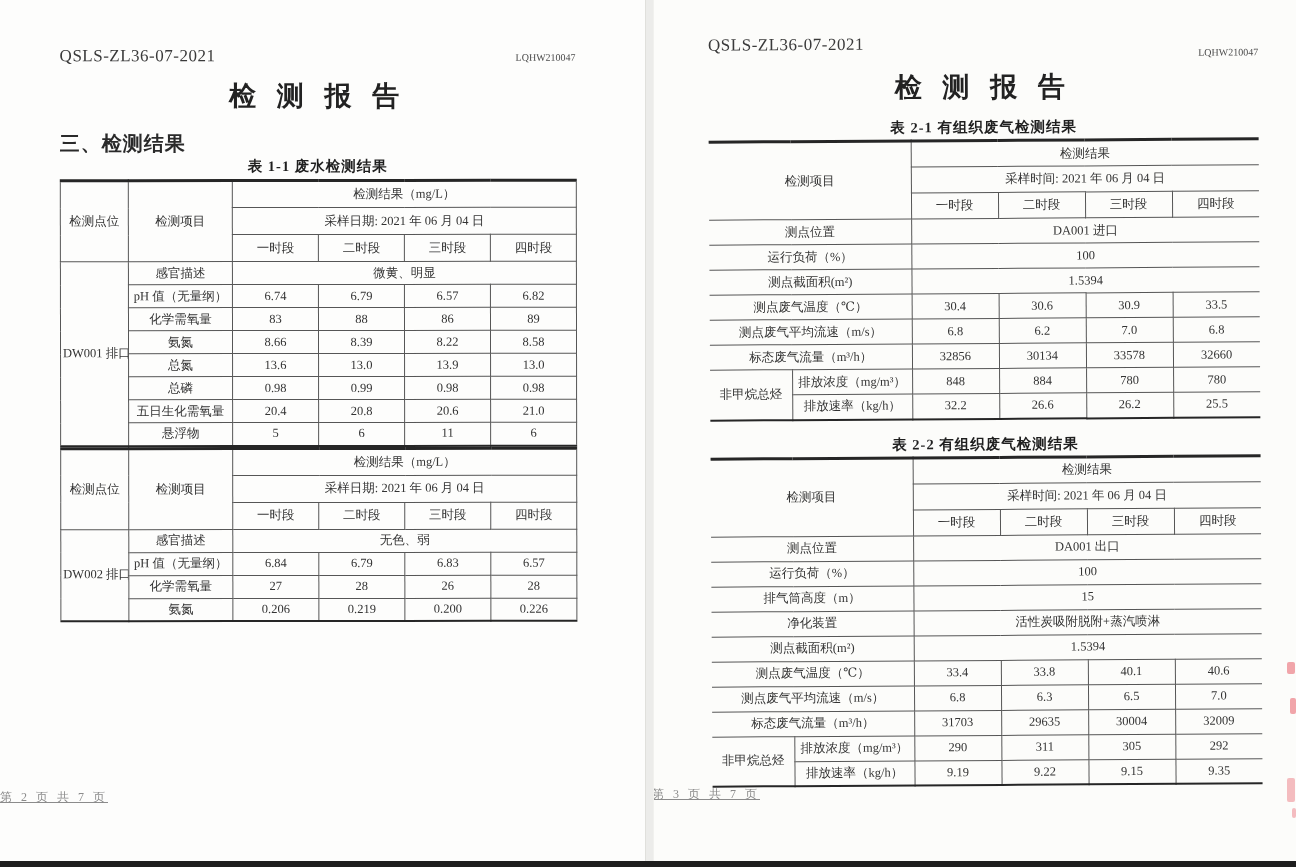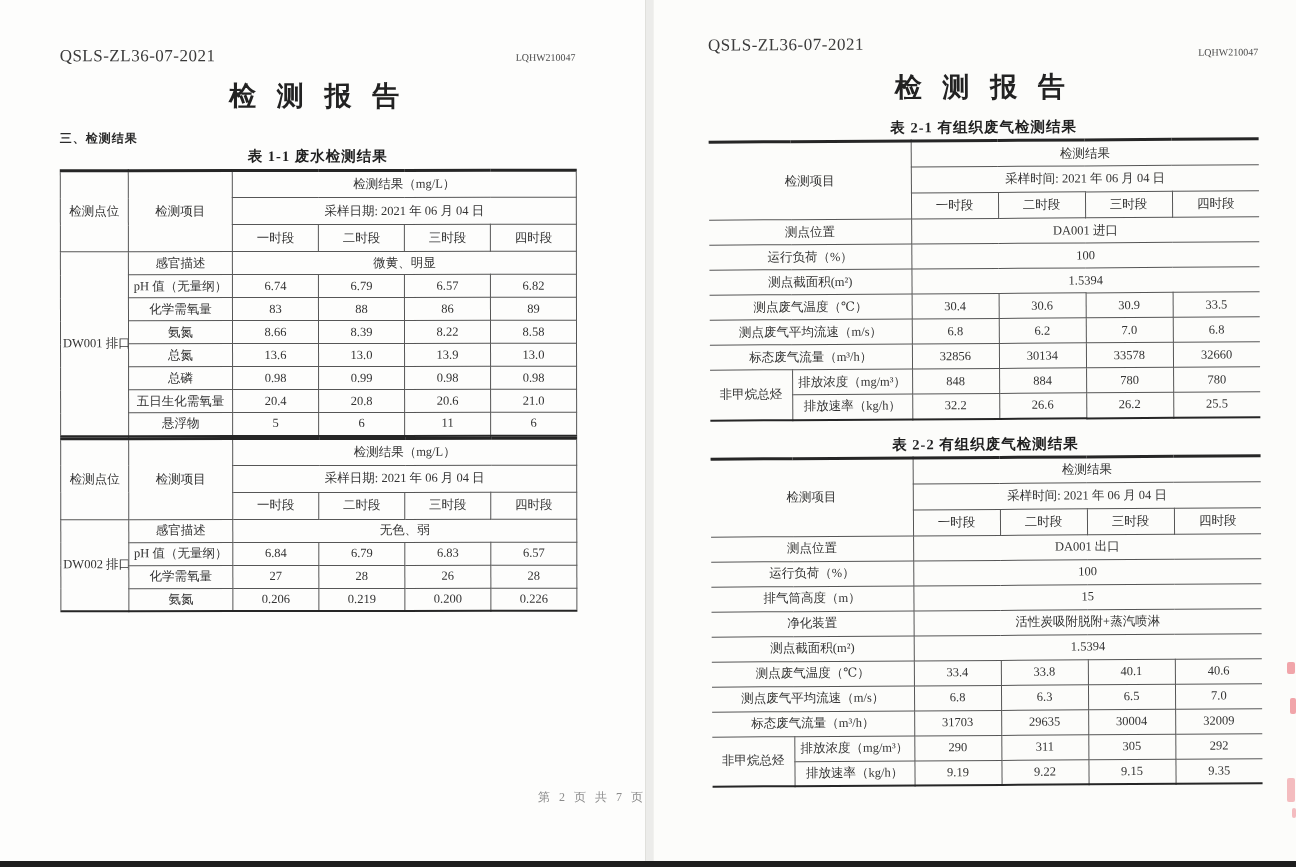--- a/index.html
+++ b/index.html
@@ -20,42 +20,42 @@
   .right .page-inner{left:56px;top:34px;width:550px;transform:rotate(-0.35deg);transform-origin:50% 0;}
 
   .doc-row{display:flex;justify-content:space-between;align-items:flex-start;}
   .doc-code{font-size:17px;letter-spacing:0.5px;color:#3a3a3a;}
   .report-no{font-size:10px;color:#4a4a4a;margin-top:6px;}
   .right .doc-code{margin-top:0;}
   .right .report-no{margin-top:14px;}
 
   .report-title{text-align:center;font-size:27px;font-weight:bold;letter-spacing:7px;color:#222;margin-top:10px;}
   .left .report-title{margin-top:12px;}
-  .section-heading{font-size:12px;font-weight:bold;color:#2a2a2a;margin-top:16px;letter-spacing:1px;}
+  .section-heading{font-size:20px;font-weight:bold;color:#2a2a2a;margin-top:16px;letter-spacing:1px;}
 
   .table-caption{text-align:center;font-size:14.5px;font-weight:bold;color:#1f1f1f;letter-spacing:1px;}
   .cap1{margin-bottom:3px;}
   .cap2{margin-top:17px;margin-bottom:3px;}
   .right .cap1{margin-top:13px;margin-bottom:2px;}
   .right .cap2{margin-top:15px;margin-bottom:2px;}
 
   table.report-table{border-collapse:collapse;table-layout:fixed;width:100%;}
   .report-table td{border:1px solid #565656;text-align:center;vertical-align:middle;
     font-size:12.5px;color:#333;padding:0 2px;overflow:hidden;white-space:nowrap;}
   .ww-table{border:1px solid #4a4a4a;border-top:3px solid #262626;border-bottom:2.5px solid #262626;}
   .gas-table{border-top:3px solid #262626;border-bottom:2.5px solid #262626;border-left:hidden;border-right:hidden;}
   .ww-table tr{height:23px;}
   .ww-table tr.hr{height:27px;}
   .gas-table tr{height:25px;}
   .gas-table tr.hr{height:26px;}
   .item-cell{font-size:12px;}
   .sub-label{font-size:12px;margin-top:36px;}
   .num{color:#3a3a3a;}
 
-  .page-footer{position:absolute;text-align:right;font-size:12px;color:#8b8b8b;letter-spacing:3px;width:100%;}
+  .page-footer{position:absolute;text-align:left;font-size:12px;color:#8b8b8b;letter-spacing:3px;width:100%;text-decoration:underline;}
   .left .page-footer{left:0;top:789px;}
   .right .page-footer{left:0;top:786px;}
 
   .ink-mark{position:absolute;background:rgba(232,92,104,0.55);border-radius:2px;}
   .m1{left:1287px;top:662px;width:8px;height:12px;}
   .m2{left:1290px;top:698px;width:6px;height:16px;}
   .m3{left:1287px;top:778px;width:8px;height:24px;background:rgba(236,110,120,0.45);}
   .m4{left:1292px;top:808px;width:4px;height:10px;background:rgba(232,92,104,0.4);}
 </style>
 </head>
@@ -367,20 +367,21 @@
         <tr>
           <td class="sub-label">排放速率（kg/h）</td>
           <td class="num">9.19</td>
           <td class="num">9.22</td>
           <td class="num">9.15</td>
           <td class="num">9.35</td>
         </tr>
       </tbody>
     </table>
   </div>
+  <div class="page-footer">第 3 页 共 7 页</div>
 </div>
 
 <div class="seam"></div>
 <div class="ink-mark m1"></div>
 <div class="ink-mark m2"></div>
 <div class="ink-mark m3"></div>
 <div class="ink-mark m4"></div>
 <div class="scan-strip"></div>
 
 </body></html>

